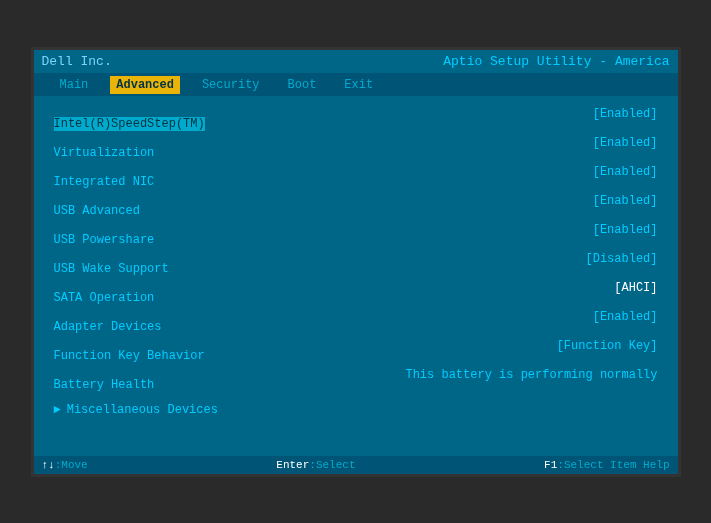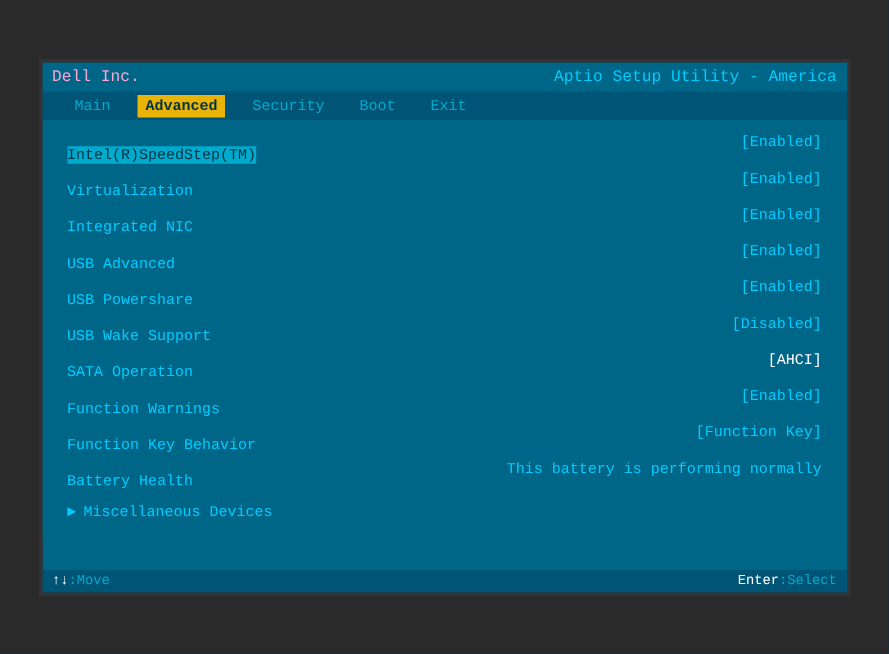--- a/index.html
+++ b/index.html
@@ -41,21 +41,21 @@
     
     .header-bar {
       background: #006688;
       padding: 4px 8px;
       display: flex;
       justify-content: space-between;
       align-items: center;
       border-bottom: 1px solid #005577;
     }
     .header-left {
-      color: #f9a8d4;
+      color: #7dd3fc;
       font-size: 13px;
     }
     .header-right {
       color: #00ccff;
       font-size: 13px;
     }
     
     .menu-tabs {
       background: #005577;
       padding: 2px 20px;
@@ -187,21 +187,21 @@
           <span class="item-name">USB Wake Support</span>
           <span class="item-value bracket">[Disabled]</span>
         </div>
 
         <div class="menu-item">
           <span class="item-name">SATA Operation</span>
           <span class="item-value white">[AHCI]</span>
         </div>
 
         <div class="menu-item">
-          <span class="item-name">Function Warnings</span>
+          <span class="item-name">Adapter Devices</span>
           <span class="item-value bracket">[Enabled]</span>
         </div>
 
         <div class="menu-item">
           <span class="item-name">Function Key Behavior</span>
           <span class="item-value bracket">[Function Key]</span>
         </div>
 
         <div class="menu-item">
           <span class="item-name">Battery Health</span>
@@ -215,17 +215,20 @@
 
       </div>
 
       <div class="footer-bar">
         <span class="footer-item">
           <span class="key">↑↓</span><span>:Move</span>
         </span>
         <span class="footer-item">
           <span class="key">Enter</span><span>:Select</span>
         </span>
+        <span class="footer-item">
+          <span class="key">F1</span><span>:Select Item Help</span>
+        </span>
       </div>
 
     </div>
   </div>
 </div>
 
 </body></html>

